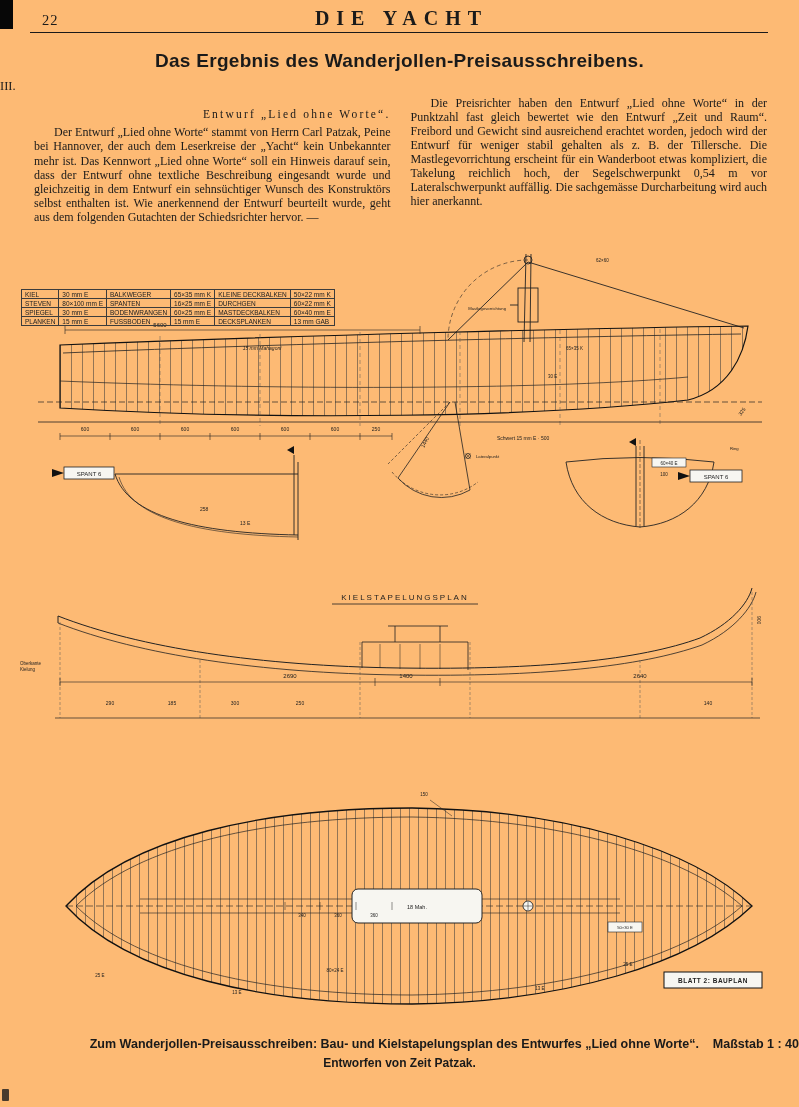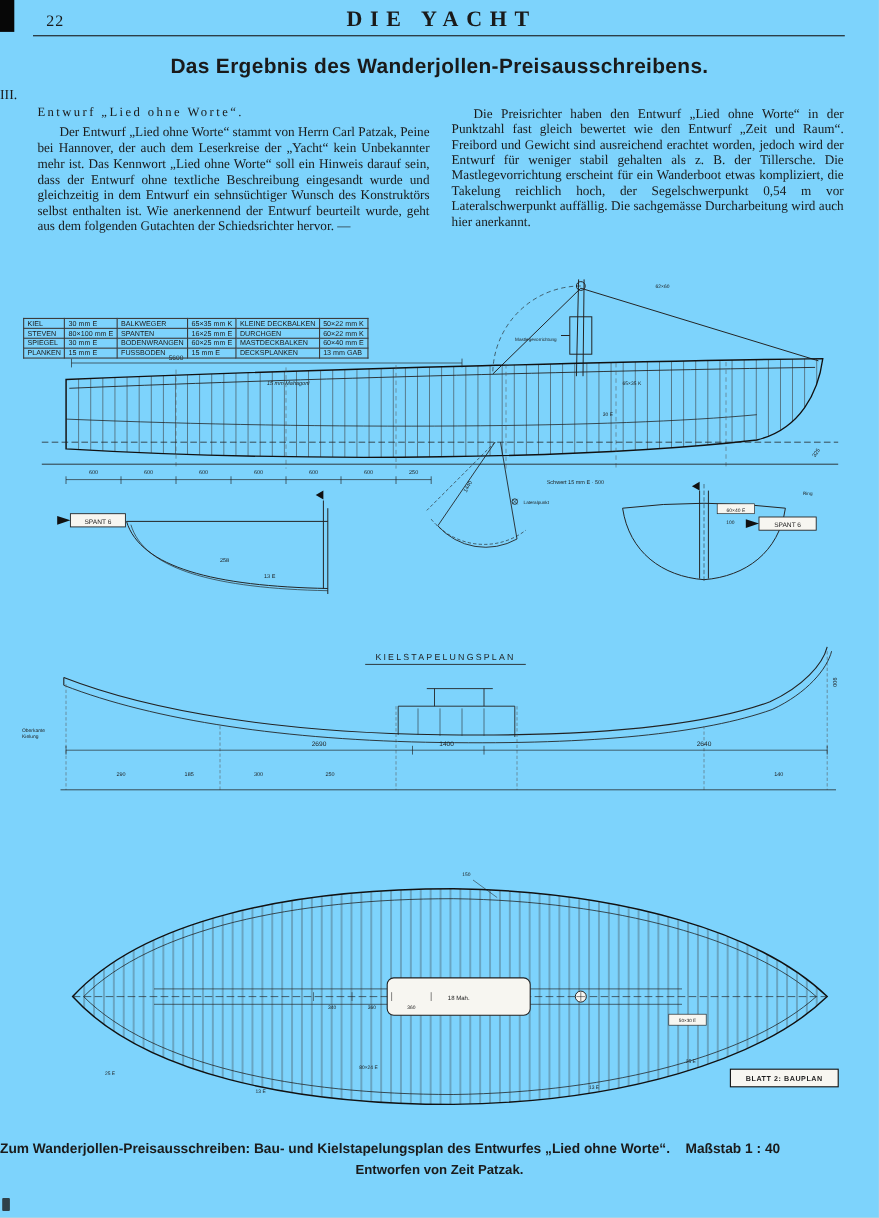--- a/index.html
+++ b/index.html
@@ -1,46 +1,46 @@
 <!DOCTYPE html>
 <html><head>
 <meta charset="utf-8">
 <style>
   html,body{margin:0;padding:0;background:#d8d6d0;}
   .page{
     position:relative;width:799px;height:1107px;margin:0 auto;
-    background:#7dd3fc;overflow:hidden;
+    background:#fdba74;overflow:hidden;
     font-family:"Liberation Serif", serif;color:#1a1a1a;
   }
   .abs{position:absolute;}
   
   .artifact-topleft{top:0;left:0;width:13px;height:29px;background:#070707;}
   .artifact-bottomleft{bottom:6px;left:2px;width:7px;height:12px;background:#1c1c1c;opacity:.8;border-radius:1px;}
   
   .page-number{top:12px;left:42px;font-size:14.5px;letter-spacing:1px;}
   .masthead{top:7px;left:2px;width:100%;text-align:center;font-weight:700;font-size:20px;letter-spacing:7px;}
   .header-rule{top:32px;left:30px;width:738px;border-top:1.6px solid #1a1a1a;height:0;}
   
   .article-title{top:50px;left:0;width:100%;text-align:center;font-family:"Liberation Sans",sans-serif;font-weight:700;font-size:19px;letter-spacing:.3px;}
   .section-numeral{top:79px;left:0;width:100%;font-size:12.5px;}
   .columns{top:96px;left:34px;width:733px;display:flex;gap:20px;}
   .col{flex:1;font-size:12px;line-height:1.17;}
-  .col-heading{text-align:left;letter-spacing:2.2px;font-size:11.5px;margin:0 0 4px 0;}
+  .col-heading{text-align:right;letter-spacing:2.2px;font-size:11.5px;margin:12px 0 4px 0;}
   .col p{margin:0;text-align:justify;text-indent:20px;}
   
   .spec-table{left:21px;top:289px;border-collapse:collapse;font-family:"Liberation Sans",sans-serif;font-size:6.5px;line-height:1.08;color:#202020;z-index:3;}
   .spec-table td{border:.6px solid #3c3c3c;padding:.5px 3px;white-space:nowrap;}
   
   svg.plan{left:0;width:799px;display:block;}
   #svg-construction{top:250px;height:310px;}
   #svg-kiel{top:586px;height:175px;}
   #svg-bauplan{top:786px;height:235px;}
   svg text{font-family:"Liberation Sans",sans-serif;fill:#1e1e1e;}
   
-  .caption-line1{top:1037px;left:0;width:100%;text-align:left;font-family:"Liberation Sans",sans-serif;font-weight:700;font-size:12.5px;}
+  .caption-line1{top:1037px;left:0;width:100%;text-align:right;font-family:"Liberation Sans",sans-serif;font-weight:700;font-size:12.5px;}
   .caption-line1 .scale{margin-left:14px;}
   .caption-line2{top:1056px;left:0;width:100%;text-align:center;font-family:"Liberation Sans",sans-serif;font-weight:700;font-size:12px;}
   
   .watermark{right:0;bottom:0;height:21px;background:#ffffff;display:flex;align-items:center;padding:0 5px 0 12px;font-family:"Liberation Sans",sans-serif;font-weight:700;font-size:13px;color:#0c0c0c;}
 </style>
 </head>
 <body>
 
 <div class="page">
 

